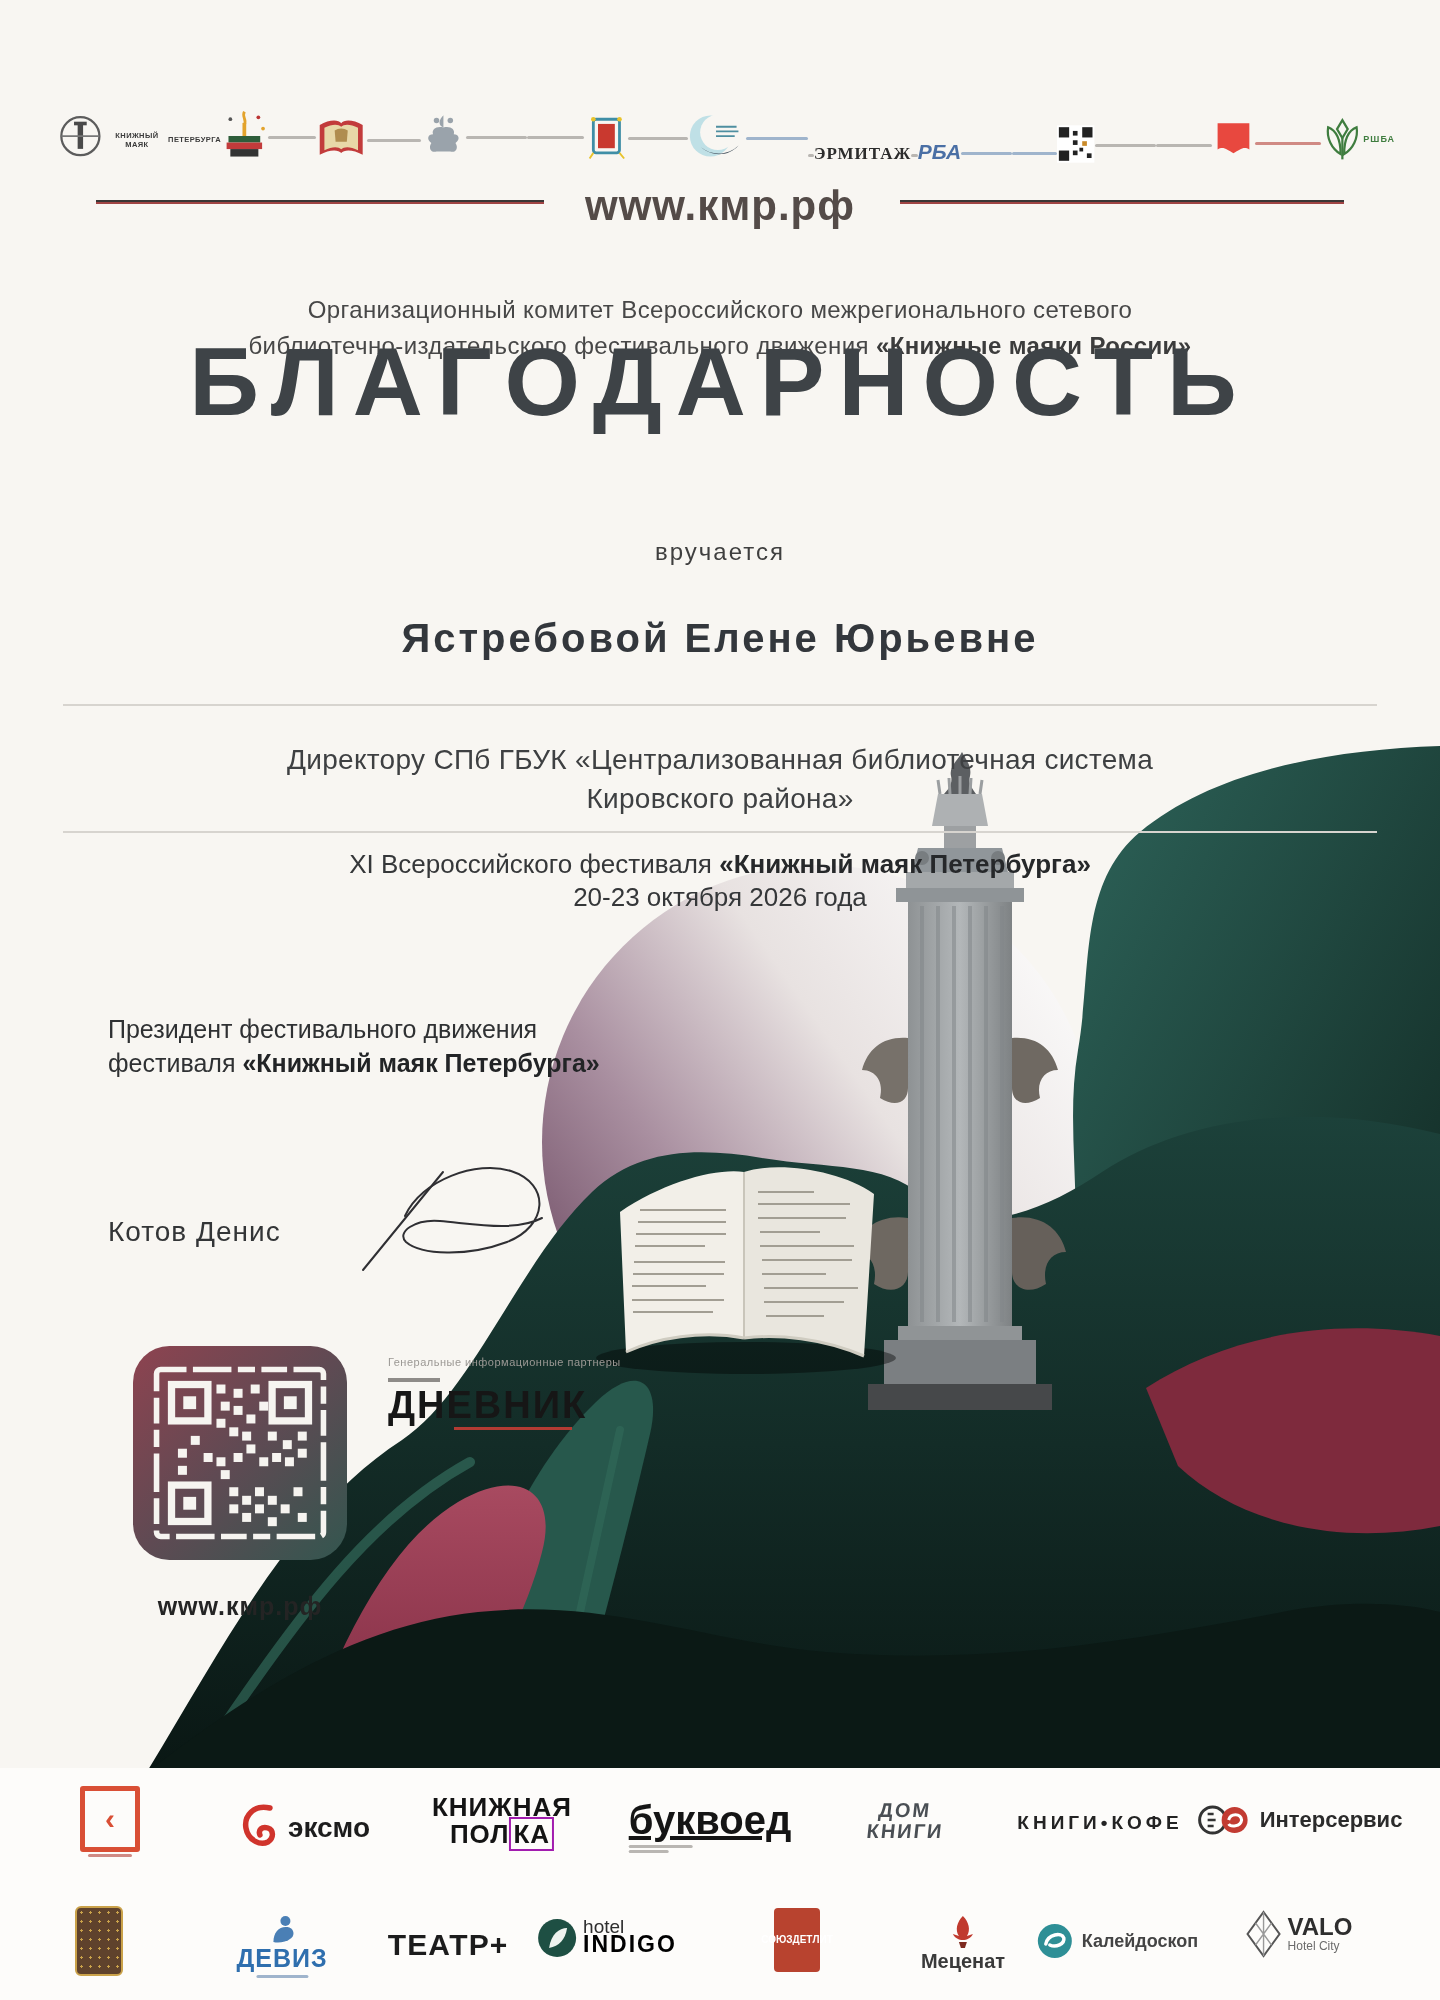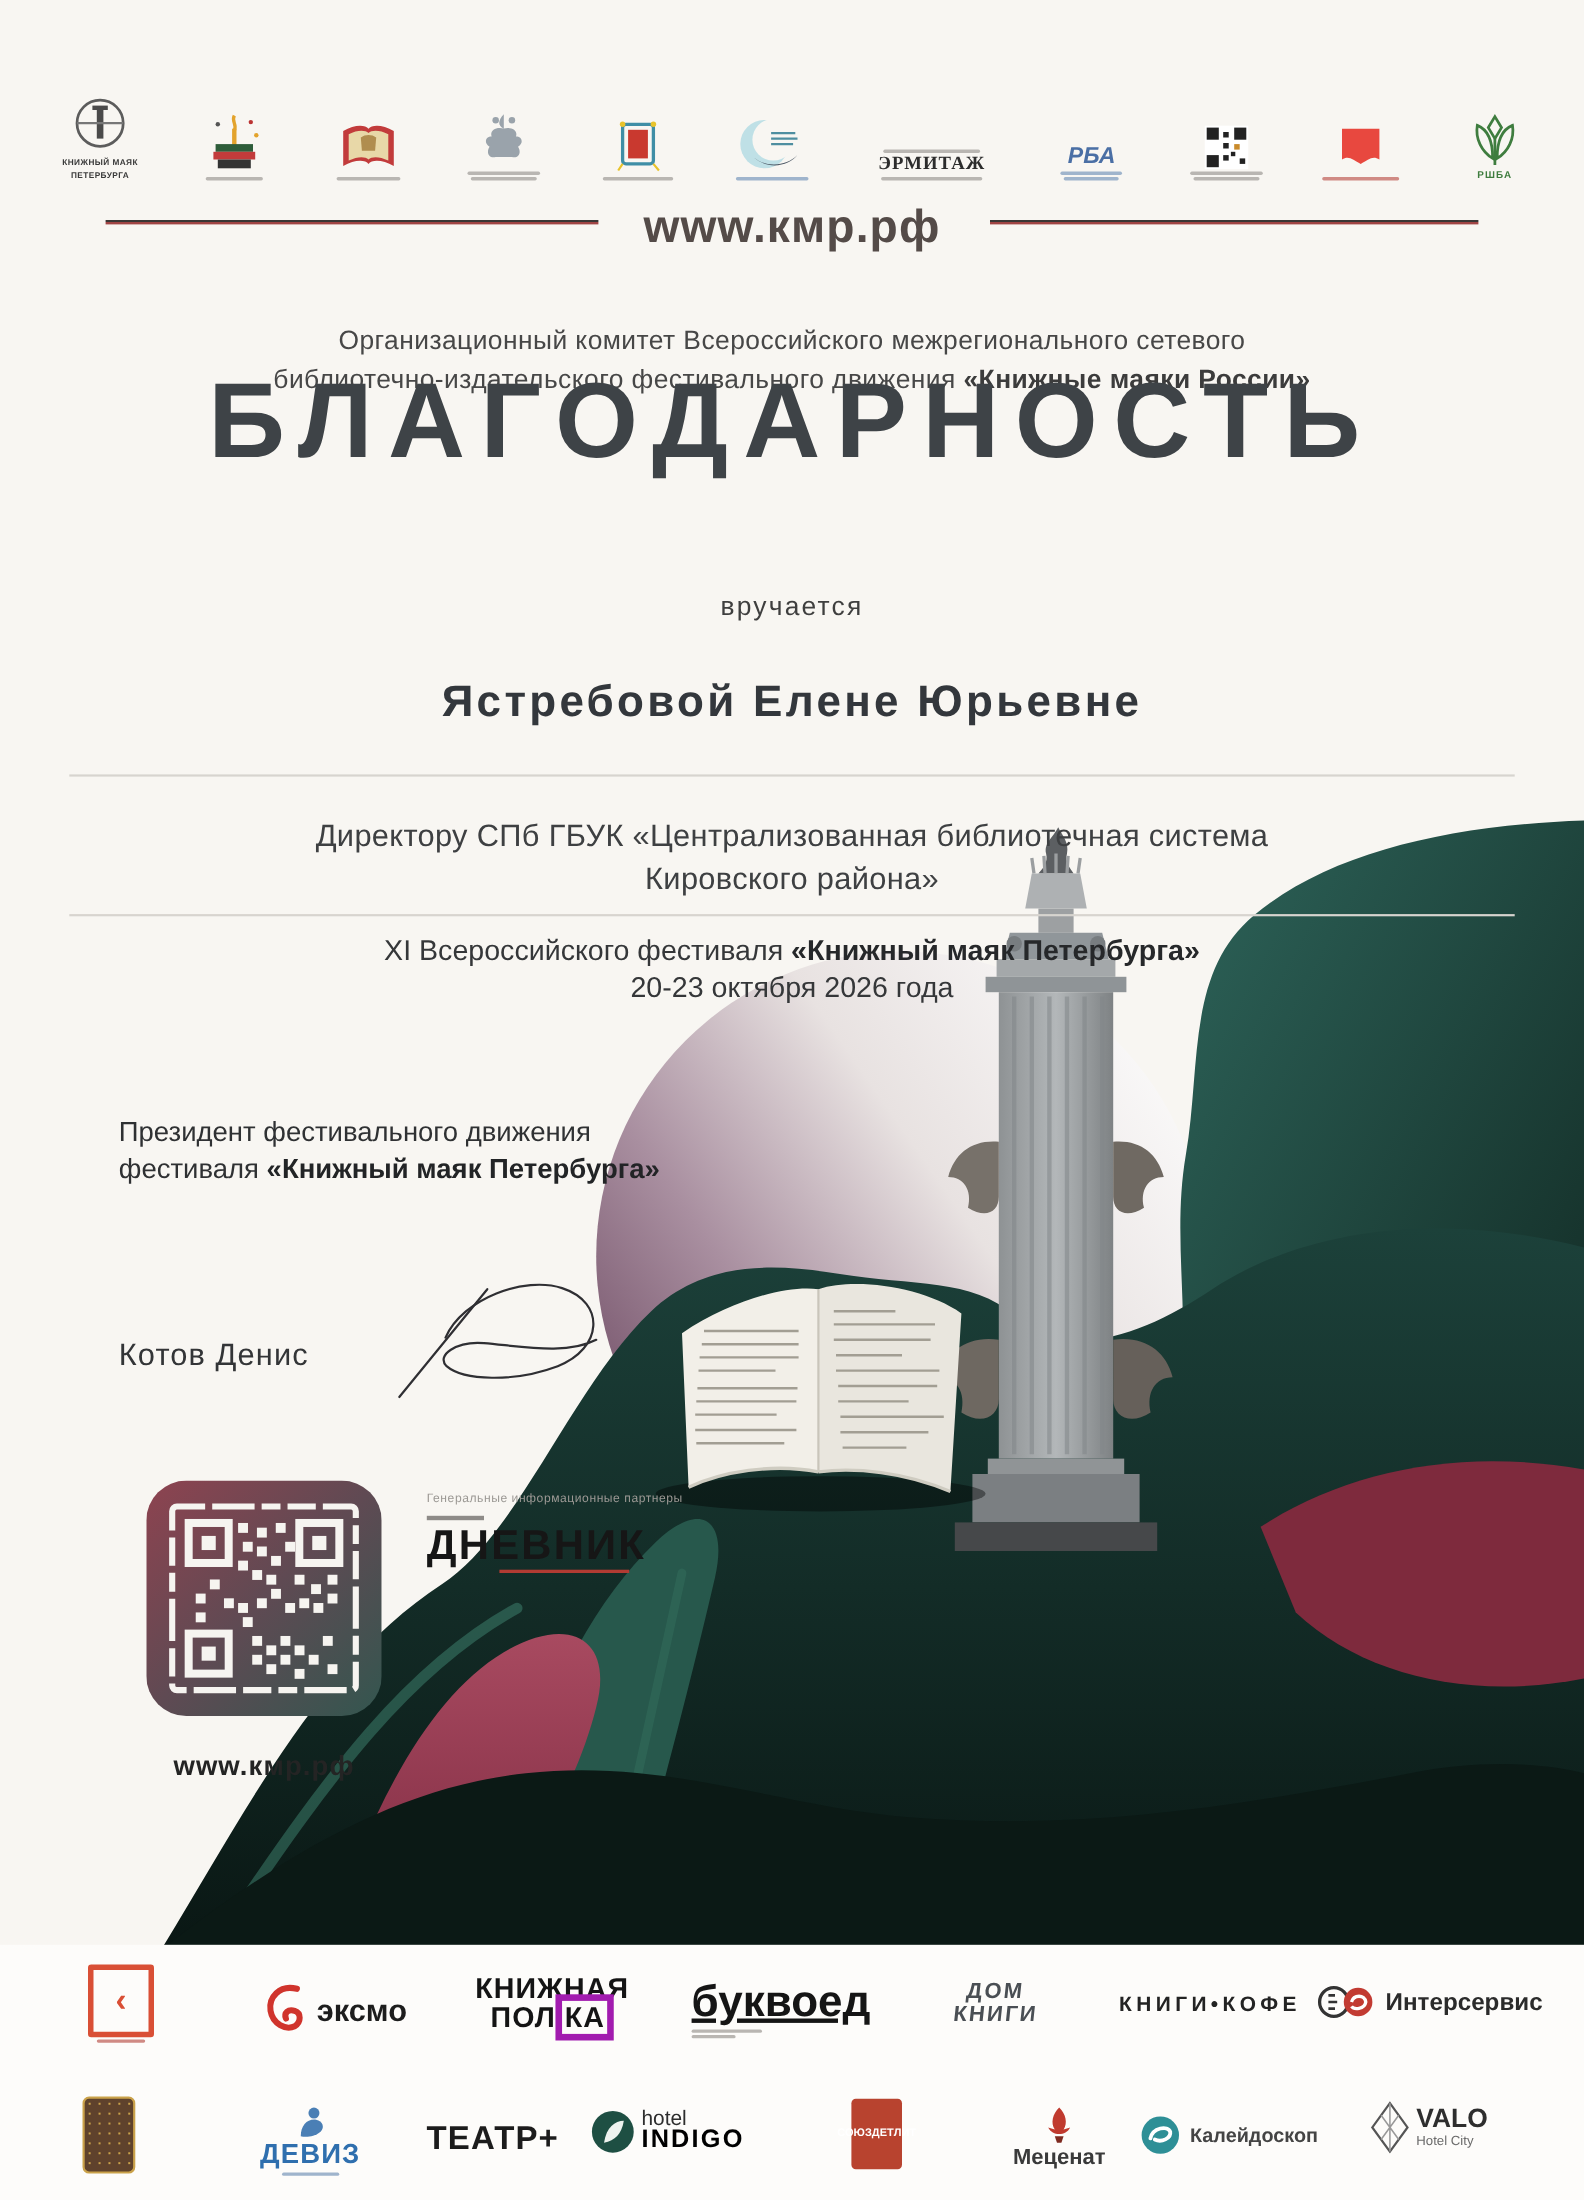--- a/index.html
+++ b/index.html
@@ -6,21 +6,21 @@
   .page{
     position:relative;width:1440px;height:2000px;margin:0 auto;
     background:#f8f6f2;overflow:hidden;
     font-family:"Liberation Sans",sans-serif;color:#3c3e40;
   }
   .abs{position:absolute;}
   .center{left:0;right:0;text-align:center;}
 
   
   .top-logos{top:62px;left:55px;right:45px;height:102px;display:flex;justify-content:space-between;align-items:flex-end;}
-  .tlogo{display:flex;flex-direction:column;align-items:center;justify-content:flex-end;min-width:72px;}
+  .tlogo{display:flex;align-items:center;justify-content:flex-end;min-width:72px;}
   .tlogo .cap{font-size:7.5px;font-weight:bold;color:#3a3a3a;letter-spacing:.4px;line-height:9px;text-align:center;margin-top:3px;}
   .bar{height:3px;border-radius:2px;background:#b9b6b2;margin:2px auto 0;}
   .bar.blue{background:#9fb4cc}.bar.red{background:#d08a84}
   .herm-word{font-family:"Liberation Serif",serif;font-weight:bold;font-size:17px;color:#2c2c2c;letter-spacing:1px;}
   .rba-word{font-style:italic;font-weight:bold;font-size:21px;color:#4a6fa5;}
   .rshba-word{font-size:9px;font-weight:bold;color:#3f7d3f;letter-spacing:1px;margin-top:2px;}
 
   
   .site-row{top:182px;left:0;right:0;height:40px;}
   .rule-double{position:absolute;top:18px;height:4px;background:linear-gradient(#3a3635 0 55%,#a04444 55% 100%);}
@@ -58,21 +58,21 @@
 
   
   .montage{top:740px;left:0;width:1440px;height:1030px;}
 
   
   .band{top:1768px;left:0;right:0;height:232px;background:#fdfcfa;}
   .slogo{position:absolute;transform:translateX(-50%);display:flex;flex-direction:column;align-items:center;text-align:center;}
   .row1{top:18px;} .row2{top:138px;}
   .txt-eksmo{font-size:28px;font-weight:bold;color:#1d1d1d;}
   .txt-shelf{font-size:26px;font-weight:bold;color:#141414;line-height:27px;letter-spacing:1px;}
-  .ka-box{border:6px solid #a21caf;padding:0 2px;}
+  .ka-box{border:2px solid #a21caf;padding:0 2px;}
   .txt-bukvoed{font-size:40px;font-weight:bold;color:#151515;text-decoration:underline;}
   .txt-dom{font-size:20px;font-weight:bold;color:#4a4f54;line-height:21px;letter-spacing:2px;transform:skewX(-6deg);}
   .txt-kofe{font-size:19px;font-weight:bold;letter-spacing:4px;color:#232323;}
   .txt-inter{font-size:22px;font-weight:bold;color:#2b2b2b;}
   .txt-deviz{font-size:25px;font-weight:bold;color:#2f6fae;letter-spacing:1px;}
   .txt-teatr{font-size:30px;font-weight:bold;color:#1c1c1c;letter-spacing:1px;}
   .txt-hotel{font-size:19px;color:#2e2e2e;text-align:left;line-height:13px;}
   .txt-indigo{font-size:23px;font-weight:bold;color:#000000;letter-spacing:2px;line-height:23px;}
   .txt-metsenat{font-size:20px;font-weight:bold;color:#3a3a3a;}
   .txt-kaleido{font-size:18px;font-weight:bold;color:#444;}

